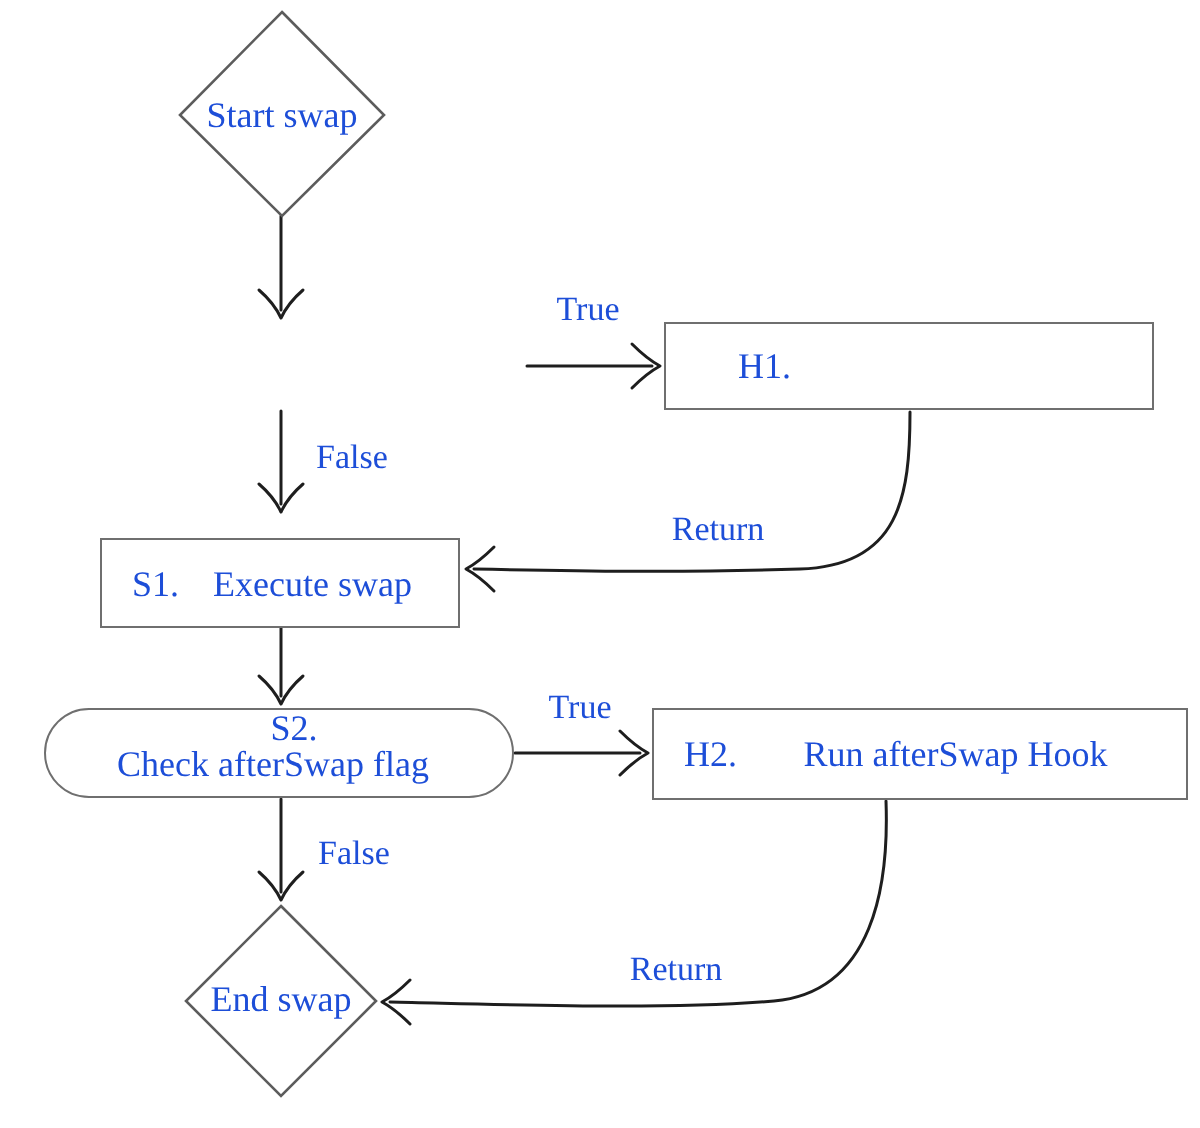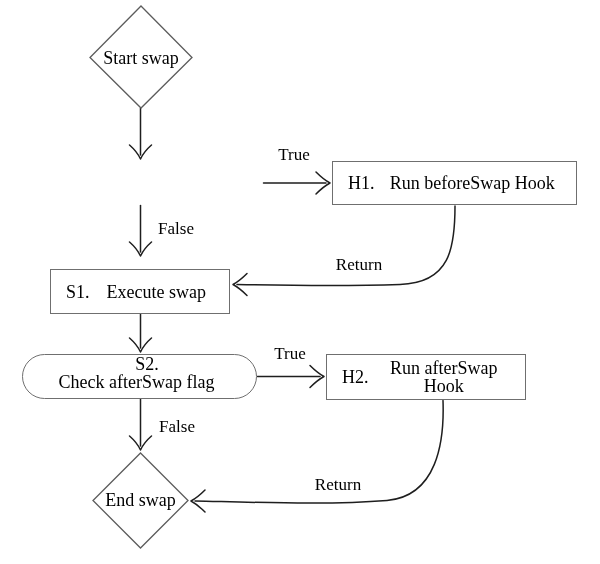--- a/index.html
+++ b/index.html
@@ -2,21 +2,21 @@
 <html><head>
 <meta charset="utf-8">
 <style>
   html, body { margin: 0; padding: 0; background: #ffffff; }
   .canvas {
     position: relative;
     width: 600px;
     height: 564px;
     background: #ffffff;
     font-family: "Liberation Serif", "DejaVu Serif", serif;
-    color: #000000;
+    color: #1d4ed8;
     overflow: hidden;
   }
   .canvas svg { position: absolute; left: 0; top: 0; }
   .node {
     position: absolute;
     display: flex;
     align-items: center;
     box-sizing: border-box;
     background: #ffffff;
     border: 1.4px solid #6f6f6f;
@@ -78,36 +78,35 @@
     <g fill="#ffffff" stroke="#5c5c5c" stroke-width="1.3">
       <polygon points="141,6 192,57.5 141,108 90,57.5"></polygon>
       <polygon points="140.5,453 188,500.5 140.5,548 93,500.5"></polygon>
     </g>
   </svg>
 
   <div class="dlabel" style="left:141px; top:58px;">Start swap</div>
   <div class="dlabel" style="left:140.5px; top:500px;text-align:right;">End swap</div>
 
 
-  <div class="node" style="left:332px; top:161px; width:245px; height:44px;">
+  <div class="node" style="left:332px; top:161px; width:245px; height:44px;padding-left:21px;">
     <span class="nid">H1.</span>
-    <span class="nlabel">Run beforeSwap Hook</span>
   </div>
 
   <div class="node" style="left:50px; top:258px; width:180px; height:45px;margin-top:11px;">
     <span class="nid">S1.</span>
     <span class="nlabel">Execute swap</span>
   </div>
 
   <div class="node stadium" style="left:22px; top:354px; width:235px; height:45px;flex-direction:column;">
     <span class="nid">S2.</span>
     <span class="nlabel">Check afterSwap flag</span>
   </div>
 
-  <div class="node" style="left:326px; top:354px; width:200px; height:46px;">
+  <div class="node" style="left:326px; top:354px; width:268px; height:46px;">
     <span class="nid">H2.</span>
     <span class="nlabel">Run afterSwap Hook</span>
   </div>
 
   <div class="elabel" style="left:294px; top:155px;">True</div>
   <div class="elabel" style="left:176px; top:229px;">False</div>
   <div class="elabel" style="left:359px; top:265px;">Return</div>
   <div class="elabel" style="left:290px; top:354px;">True</div>
   <div class="elabel" style="left:177px; top:427px;">False</div>
   <div class="elabel" style="left:338px; top:485px;">Return</div>

